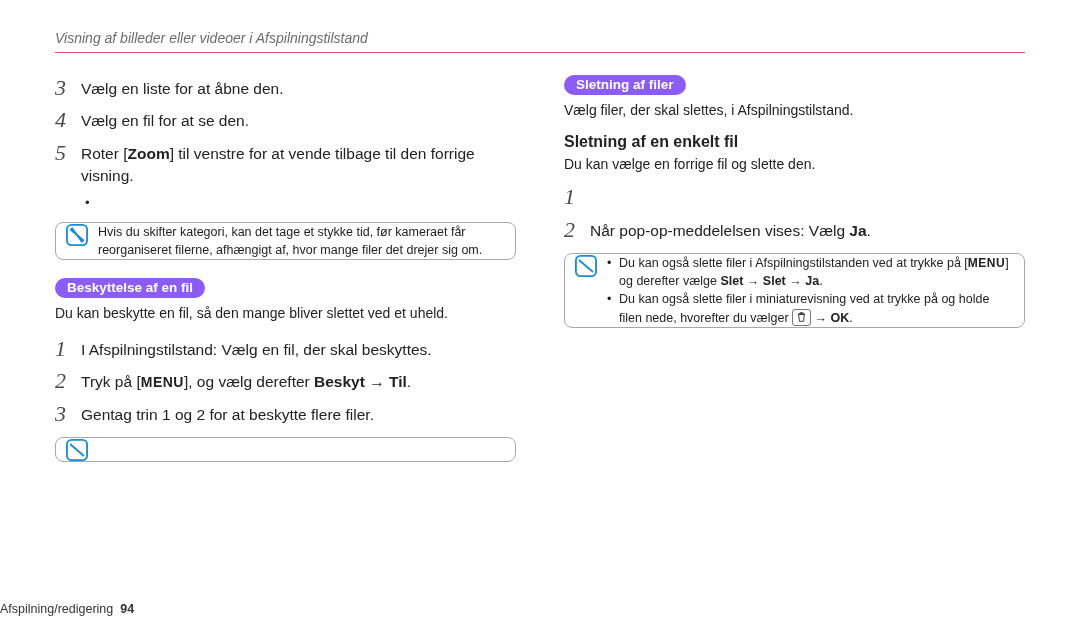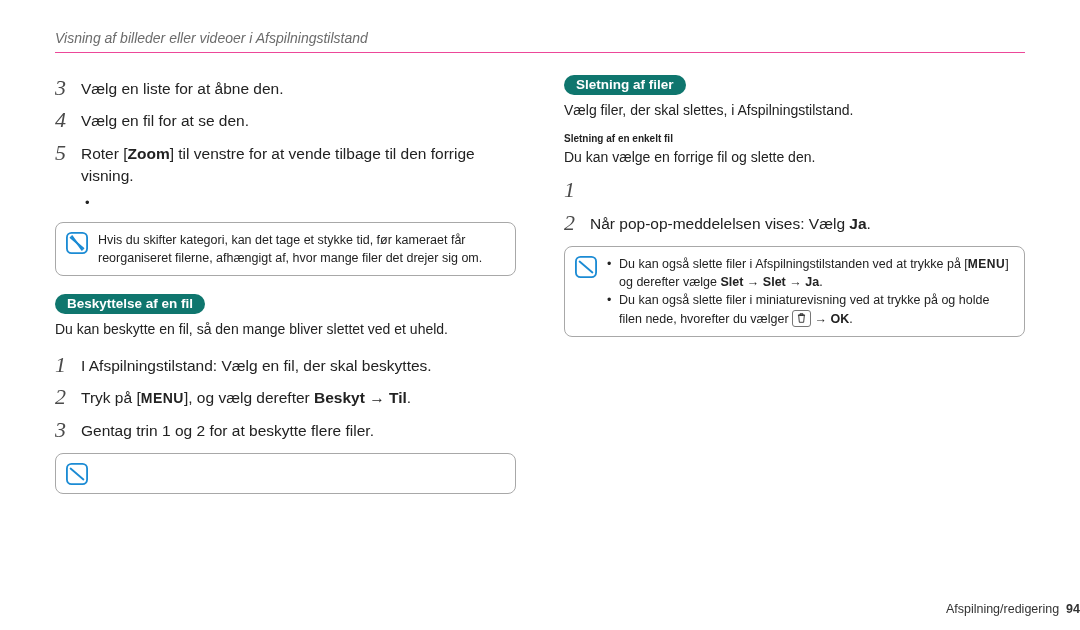--- a/index.html
+++ b/index.html
@@ -54,21 +54,21 @@
     align-items: center;
   }
   .bullet-dot {
     width: 14px;
     flex-shrink: 0;
   }
   .note-box {
     border: 1px solid #a8a8a8;
     border-radius: 8px;
     display: flex;
-    padding: 8px 10px;
+    padding: 0 10px;
     margin-top: 10px;
     margin-bottom: 18px;
     align-items: flex-start;
   }
   .note-icon {
     width: 22px;
     height: 22px;
     flex-shrink: 0;
     margin-right: 10px;
     margin-top: 1px;
@@ -76,36 +76,36 @@
   .note-icon svg { width: 22px; height: 22px; }
   .note-text {
     font-size: 12.5px;
     line-height: 1.45;
     flex: 1;
   }
   .note-text .nb-line { display: flex; }
   .note-text .nb-dot { width: 12px; flex-shrink: 0; }
   .pill {
     display: inline-block;
-    background: #0f766e;
+    background: #8b5cf6;
     color: #fff;
     border-radius: 11px;
     padding: 2px 12px 3px 12px;
     font-size: 13.5px;
     font-weight: 600;
     margin-bottom: 6px;
   }
   .pill-sub {
     font-size: 14px;
     margin-bottom: 12px;
     line-height: 1.4;
   }
   .sub-head {
     font-weight: 700;
-    font-size: 10px;
+    font-size: 16px;
     margin-bottom: 4px;
     margin-top: 8px;
   }
   .inline-key {
     display: inline-block;
     border: 1px solid #777;
     border-radius: 3px;
     padding: 0 4px;
     font-size: 11px;
     line-height: 15px;
@@ -130,21 +130,21 @@
   .trash-icon {
     display: inline-block;
     width: 12px;
     vertical-align: -1px;
   }
   .footer {
     position: absolute;
     bottom: 14px;
     left: 0;
     right: 0;
-    text-align: right;
+    text-align: left;
     font-size: 12.5px;
     color: #333;
   }
   .footer .pg { font-weight: 600; }
   .bold { font-weight: 700; }
   .arrow { font-family: Arial, sans-serif; }
 </style>
 </head>
 <body>
 

